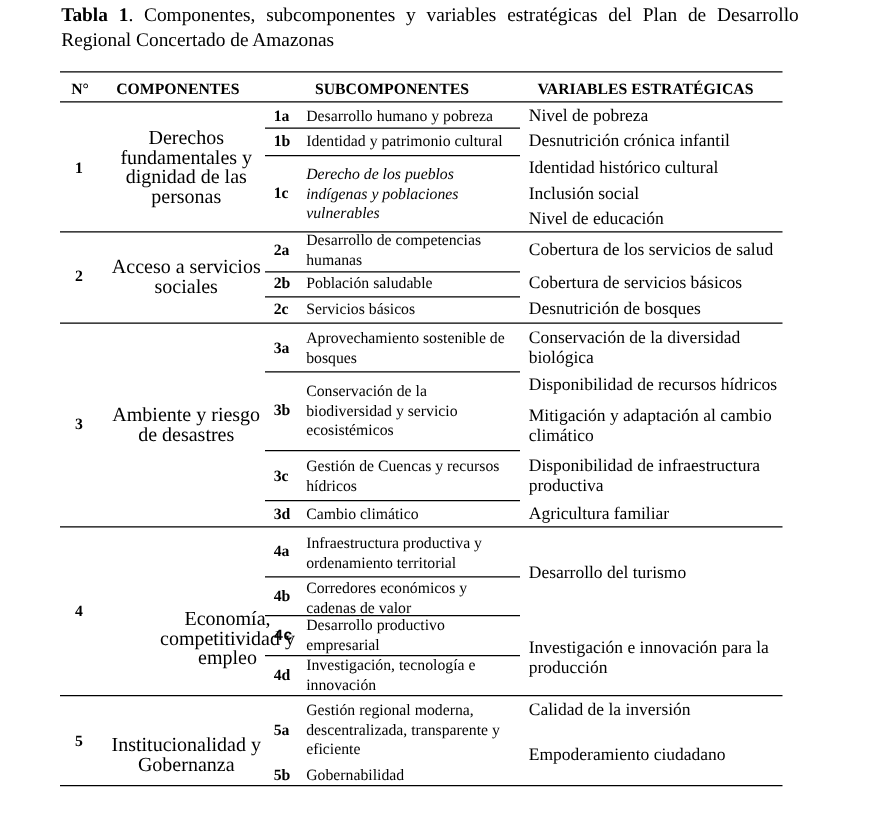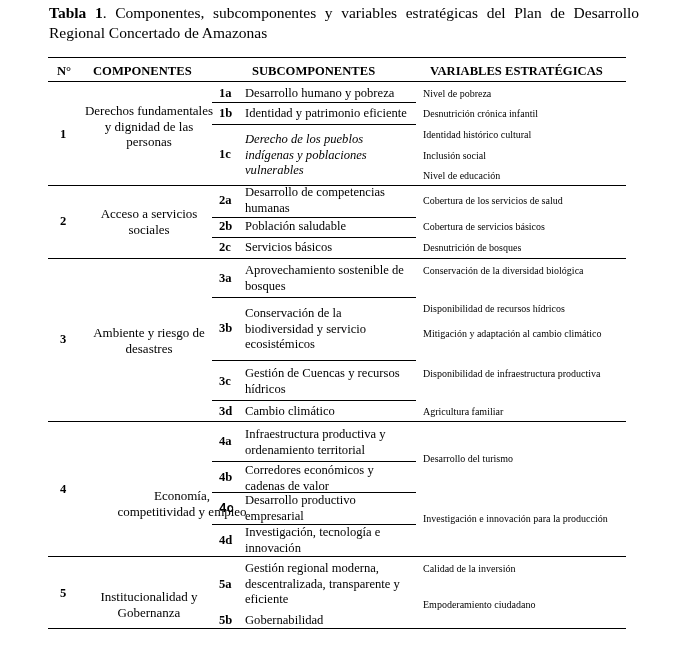--- a/index.html
+++ b/index.html
@@ -4,24 +4,24 @@
 <style>
   html, body { margin: 0; padding: 0; background: #ffffff; }
   body { width: 696px; height: 650px; position: relative; overflow: hidden;
          font-family: "Liberation Serif", "DejaVu Serif", serif; color: #000; }
   .caption { position: absolute; left: 49px; top: 3px; width: 590px;
              font-size: 15.5px; line-height: 20px; text-align: justify; text-align-last: left; }
   .caption b { font-weight: bold; }
   .hline { position: absolute; height: 0; border-top: 1.3px solid #000; }
   .hdr { position: absolute; font-size: 12.6px; font-weight: bold; top: 64px; white-space: nowrap; }
   .num { position: absolute; font-size: 12.6px; font-weight: bold; left: 60px; }
-  .comp { position: absolute; left: 84px; width: 130px; text-align: center; font-size: 13px; line-height: 15.5px; white-space: normal; }
+  .comp { position: absolute; left: 84px; width: 130px; text-align: center; font-size: 16px; line-height: 15.5px; white-space: normal; }
   .code { position: absolute; font-size: 12.6px; font-weight: bold; left: 219px; }
   .sub { position: absolute; left: 245px; font-size: 12.6px; line-height: 15.5px; white-space: nowrap; }
-  .var { position: absolute; left: 423px; font-size: 10px; line-height: 15.5px; white-space: nowrap; }
+  .var { position: absolute; left: 423px; font-size: 14px; line-height: 15.5px; white-space: nowrap; }
 </style>
 </head>
 <body>
 
 <div class="caption"><b>Tabla 1</b><span>. Componentes, subcomponentes y variables estratégicas del Plan de Desarrollo Regional Concertado de Amazonas</span></div>
 
 <div class="hline" style="left:48px; width:578px; top:57px;"></div>
 <div class="hline" style="left:48px; width:578px; top:81px;"></div>
 
 <div class="hdr" style="left:57px;">N°</div>
@@ -30,21 +30,21 @@
 <div class="hdr" style="left:430px;">VARIABLES ESTRATÉGICAS</div>
 
 <div>
   <div class="num" style="top:127px;">1</div>
   <div class="comp" style="top:103px;">Derechos fundamentales y dignidad de las personas</div>
 
   <div class="code" style="top:86px;">1a</div>
   <div class="sub" style="top:86px;">Desarrollo humano y pobreza</div>
   <div class="hline" style="left:212px; width:204px; top:102px;"></div>
   <div class="code" style="top:106px;">1b</div>
-  <div class="sub" style="top:106px;">Identidad y patrimonio eficiente</div>
+  <div class="sub" style="top:106px;">Identidad y patrimonio cultural</div>
   <div class="hline" style="left:212px; width:204px; top:124px;"></div>
   <div class="code" style="top:147px;">1c</div>
   <div class="sub" style="top:132px; white-space:normal; width:168px;font-style:italic;">Derecho de los pueblos indígenas y poblaciones vulnerables</div>
 
   <div class="var" style="top:86px;">Nivel de pobreza</div>
   <div class="var" style="top:106px;">Desnutrición crónica infantil</div>
   <div class="var" style="top:127px;">Identidad histórico cultural</div>
   <div class="var" style="top:148px;">Inclusión social</div>
   <div class="var" style="top:168px;">Nivel de educación</div>
 </div>

